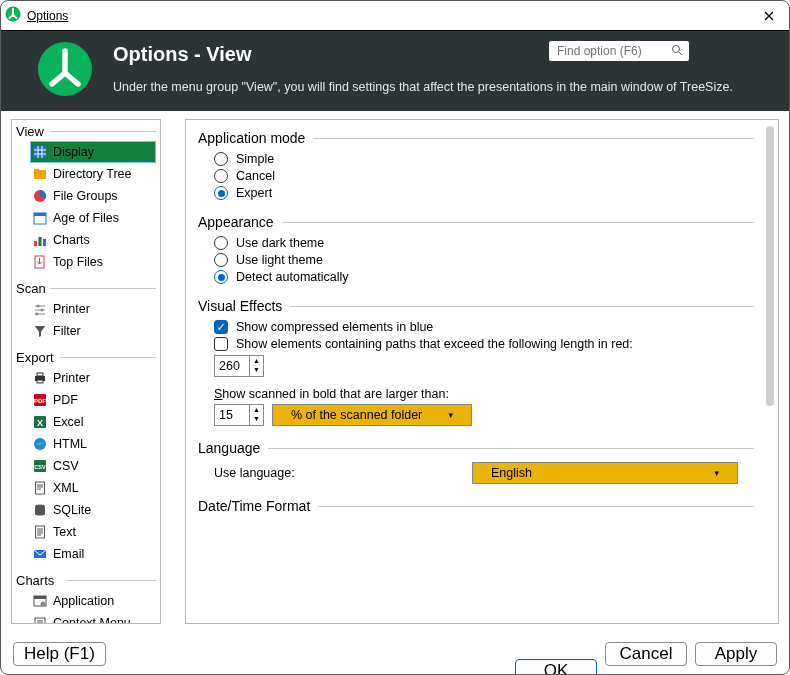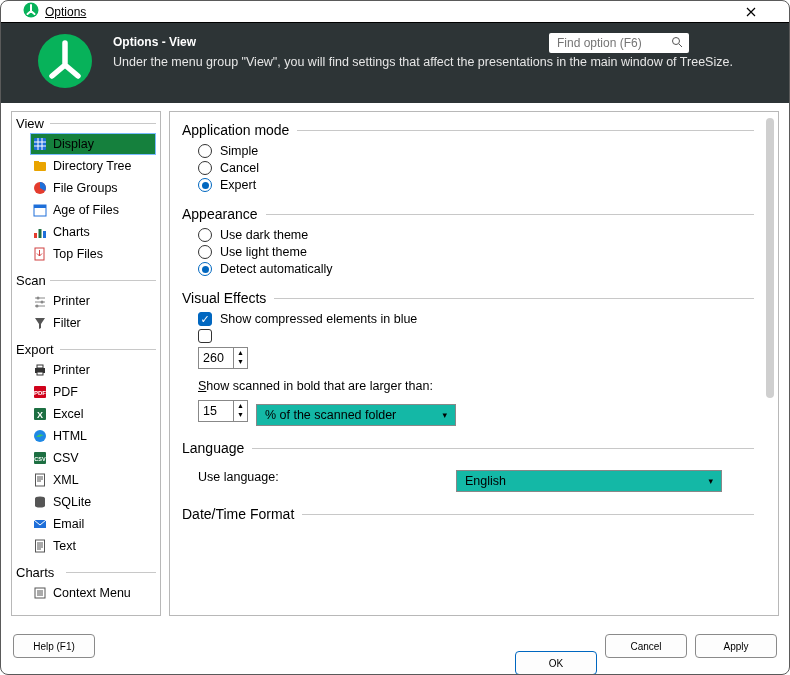--- a/index.html
+++ b/index.html
@@ -11,24 +11,24 @@
     background: #fff;
     width: 790px;
     height: 675px;
     overflow: hidden;
     border: 1px solid #5a5a5a;
     border-radius: 8px;
     position: relative;
   }
   
   .titlebar {
-    height: 22px;
+    height: 30px;
     display: flex;
     align-items: center;
-    padding: 0 22px;
+    padding: 0 4px;
     border-bottom: 1px solid #000;
     text-decoration: underline;
   }
   .titlebar .app-icon { margin-right: 6px; }
   .titlebar .title { flex: 0 0 auto; font-size: 12px; }
   .titlebar .spacer { flex: 1 1 auto; }
   .titlebar .close {
     width: 32px; height: 24px;
     display: flex; align-items: center; justify-content: center;
     font-size: 14px; color: #000;
@@ -39,39 +39,39 @@
     background: #2d3436;
     color: #fff;
     height: 80px;
     padding: 10px 16px 10px 16px;
     display: flex;
     align-items: flex-start;
     position: relative;
   }
   .header .logo { margin: 0 20px 0 20px; }
   .header .htext { flex: 1 1 auto; padding-top: 2px; }
-  .header .htitle { font-size: 12px; font-weight: 600; margin-bottom: 6px; }
+  .header .htitle { font-size: 20px; font-weight: 600; margin-bottom: 14px; }
   .header .hsub   { font-size: 12.5px; color: #e6e6e6; }
   .search-wrap {
     position: absolute; right: 100px; top: 10px;
     background: #fff; border-radius: 2px;
     display: flex; align-items: center;
     width: 140px; height: 20px; padding: 0 6px;
   }
   .search-wrap input {
     border: none; outline: none; font-size: 12px; width: 100%;
     color: #4c1d95; background: transparent;
   }
   .search-wrap .mag { margin-left: 4px; }
 
   
   .main {
     display: flex;
     padding: 8px 10px 8px 10px;
-    gap: 8px;
+    gap: 24px;
     height: calc(675px - 30px - 80px - 44px);
   }
   .tree {
     width: 150px;
     border: 1px solid #b8b8b8;
     background: #fff;
     padding: 2px 0 4px 0;
     overflow: hidden;
   }
   .tree .group-label {
@@ -142,41 +142,40 @@
     display: inline-flex; align-items: stretch;
     border: 1px solid #888; height: 22px; background: #fff;
   }
   .spin input {
     border: none; width: 34px; padding: 0 4px; font-size: 12.5px; outline: none;
   }
   .spin .arrows { display: flex; flex-direction: column; border-left: 1px solid #888; }
   .spin .arrows div { font-size: 7px; line-height: 1; padding: 1px 3px; }
 
   .select {
-    border: 1px solid #888; height: 22px; background: #14b8a6;
+    border: 1px solid #888; height: 22px; background: #eab308;
     display: inline-flex; align-items: center; justify-content: space-between;
-    padding: 0 8px;
-    margin-top: 8px;
+    padding: 0 18px;
   }
 
   .underline-key { text-decoration: underline; text-decoration-thickness: 1px; }
 
   
   .footer {
     height: 44px;
     display: flex; align-items: center;
     padding: 0 12px; gap: 8px;
   }
   .footer .spacer { flex: 1 1 auto; }
   .btn {
     min-width: 82px; height: 24px;
     border: 1px solid #8a8a8a; border-radius: 4px;
     background: #fdfdfd;
     display: inline-flex; align-items: center; justify-content: center;
-    font-size: 10px;
+    font-size: 17px;
     padding: 0 10px;
   }
   .btn.primary { border: 1.5px solid #0067c0; margin-top: 34px; }
 </style>
 </head>
 <body>
 
 <div class="titlebar">
   <span class="app-icon">
     <svg width="16" height="16">
@@ -359,38 +358,48 @@
             <svg width="14" height="14">
               <ellipse cx="7" cy="3.5" rx="5" ry="2" fill="#555"></ellipse>
               <path d="M2 3.5 V10.5 A5 2 0 0 0 12 10.5 V3.5" fill="#555"></path>
             </svg>
           </span>
           <span>SQLite</span>
         </li>
         <li>
           <span class="ticon">
             <svg width="14" height="14">
+              <rect x="2.5" y="1" width="9" height="12" fill="#fff" stroke="#555"></rect>
+              <path d="M4 4 H10 M4 6 H10 M4 8 H10 M4 10 H8" stroke="#555"></path>
+            </svg>
+          </span>
+          <span>Text</span>
+        </li>
+        <li>
+          <span class="ticon">
+            <svg width="14" height="14">
               <rect x="1" y="3" width="12" height="8" fill="#1e6fd9"></rect>
               <path d="M1 3 L7 8 L13 3" stroke="#fff" fill="none"></path>
             </svg>
           </span>
           <span>Email</span>
-        </li>
-        <li>
-          <span class="ticon">
-            <svg width="14" height="14">
-              <rect x="2.5" y="1" width="9" height="12" fill="#fff" stroke="#555"></rect>
-              <path d="M4 4 H10 M4 6 H10 M4 8 H10 M4 10 H8" stroke="#555"></path>
-            </svg>
-          </span>
-          <span>Text</span>
         </li>
       </ul>
       <div class="group-label" style="--lw: 50px;">Charts</div>
       <ul>
+        <li>
+          <span class="ticon">
+            <svg width="14" height="14">
+              <rect x="1" y="2" width="12" height="10" fill="#fff" stroke="#555"></rect>
+              <rect x="1" y="2" width="12" height="3" fill="#555"></rect>
+              <circle cx="10" cy="10" r="2.5" fill="#888"></circle>
+            </svg>
+          </span>
+          <span>Application</span>
+        </li>
         <li>
           <span class="ticon">
             <svg width="14" height="14">
               <rect x="2" y="2" width="10" height="10" fill="#fff" stroke="#555"></rect>
               <path d="M4 5 H10 M4 7 H10 M4 9 H10" stroke="#555"></path>
             </svg>
           </span>
           <span>Context Menu</span>
         </li>
       </ul>
@@ -444,20 +453,21 @@
         <h3>
             <span>Visual Effects</span>
           </h3>
         <div class="opts">
           <div class="row">
             <span class="check on"></span>
             <span>Show compressed elements in blue</span>
           </div>
           <div class="row">
             <span class="check"></span>
+            <span>Show elements containing paths that exceed the following length in red:</span>
           </div>
           <div class="row" style="margin-top:4px;">
             <span class="spin">
               <input value="260" style="">
               <span class="arrows">
                   <div>▲</div>
                   <div>▼</div>
                 </span>
             </span>
           </div>

